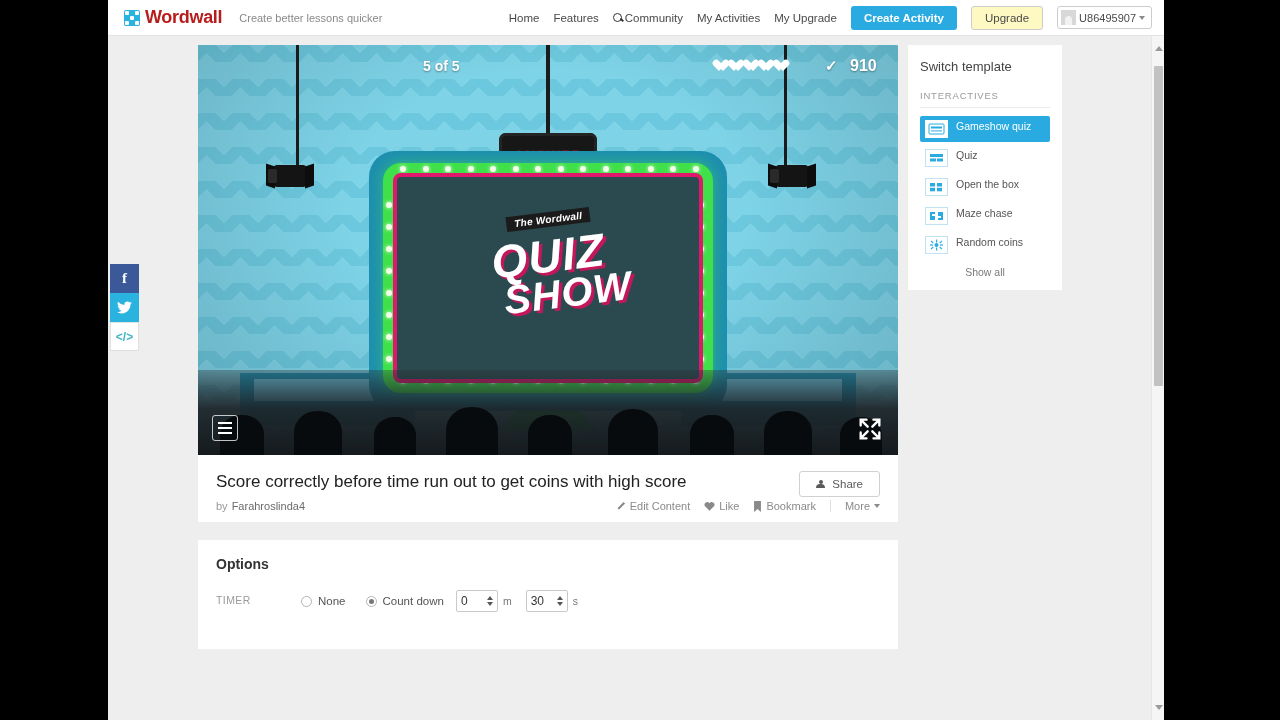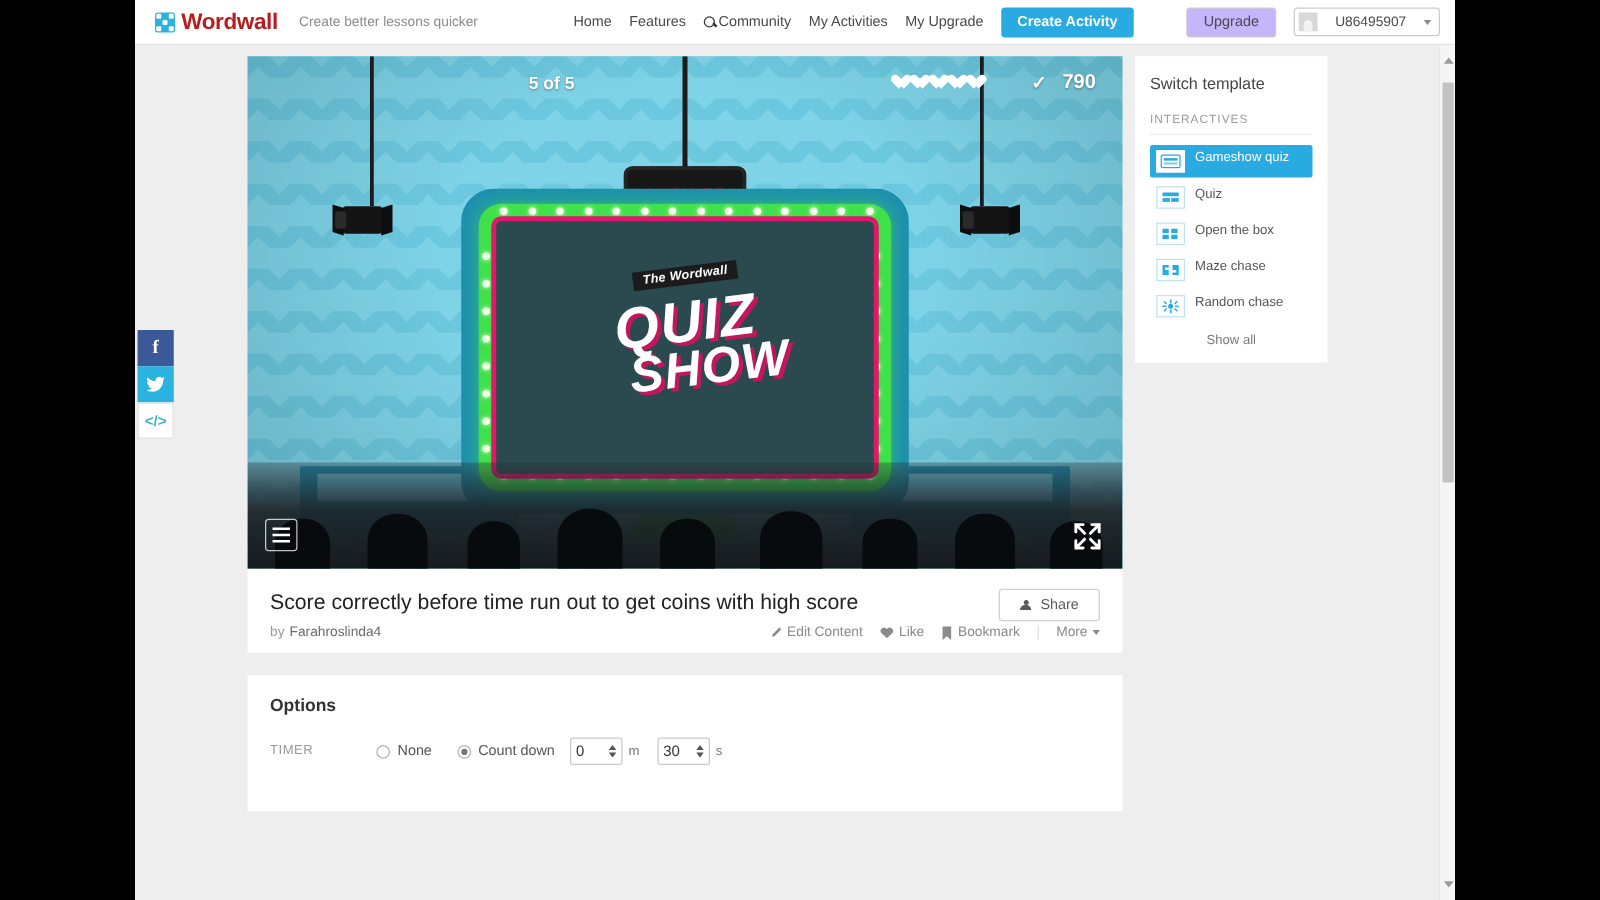--- a/index.html
+++ b/index.html
@@ -35,26 +35,26 @@
   .nav { margin-left: auto; display: flex; align-items: center; gap: 14px; margin-right: 12px; }
   .nav a { font-size: 11.5px; color: #4a4a4a; text-decoration: none; white-space: nowrap; }
   .nav .comm { display: flex; align-items: center; gap: 3px; }
   .mag { width: 9px; height: 9px; border: 1.6px solid #333; border-radius: 50%; position: relative; display: inline-block; }
   .mag::after { content:""; position: absolute; width: 4px; height: 1.6px; background: #333; transform: rotate(45deg); right: -3px; bottom: 0px; }
   .btn-create {
     background: #29abe2; color: #fff; font-size: 11.5px; font-weight: bold;
     padding: 6px 13px; border-radius: 3px; white-space: nowrap;
   }
   .btn-upgrade {
-    border: 1px solid #cccccc; background: #c4b5fd; color: #4a4a4a; font-size: 11.5px;
-    padding: 5px 13px; border-radius: 3px; white-space: nowrap; margin-left: 28px;
+    border: 1px solid #cccccc; background: #fef9c3; color: #4a4a4a; font-size: 11.5px;
+    padding: 5px 13px; border-radius: 3px; white-space: nowrap;
   }
   .user-box {
     border: 1px solid #cccccc; background: #fff; border-radius: 3px;
-    display: flex; align-items: center; gap: 14px; padding: 3px 6px 3px 3px; font-size: 11px; color: #4a4a4a;
+    display: flex; align-items: center; gap: 3px; padding: 3px 6px 3px 3px; font-size: 11px; color: #4a4a4a;
   }
   .avatar { width: 15px; height: 15px; background: #d8d8d8; position: relative; overflow: hidden; }
   .avatar::after { content:""; position:absolute; width: 7px; height: 9px; background: #f2f2f2; border-radius: 4px 4px 0 0; left: 4px; bottom: 0; }
   .caret { width: 0; height: 0; border-left: 3px solid transparent; border-right: 3px solid transparent; border-top: 4px solid #8a8a8a; }
 
   
   .page { position: relative; height: 684px; }
 
   
   .social { position: absolute; left: 2px; top: 228px; width: 29px; z-index: 20; }
@@ -382,21 +382,21 @@
           <div class="hud">
             <div class="hud-progress">5 of 5</div>
             <div class="hearts" id="hearts">
                 <span class="heart"></span>
                 <span class="heart"></span>
                 <span class="heart"></span>
                 <span class="heart"></span>
                 <span class="heart"></span>
               </div>
             <div class="hud-check">✓</div>
-            <div class="hud-score">790</div>
+            <div class="hud-score">910</div>
           </div>
 
           <div class="ctrl-menu">
               <i></i>
               <i></i>
               <i></i>
             </div>
           <div class="ctrl-full">
             <svg viewBox="0 0 24 24">
               <path fill="none" stroke="#ffffff" stroke-width="2" stroke-linecap="round" d="M9 4H4v5 M15 4h5v5 M9 20H4v-5 M15 20h5v-5 M4 4l6 6 M20 4l-6 6 M4 20l6-6 M20 20l-6-6"></path>
@@ -530,21 +530,21 @@
                   <rect x="8" y="8.5" width="1.2" height="3"></rect>
                   <rect x="2" y="5.4" width="3" height="1.2"></rect>
                   <rect x="12" y="5.4" width="3" height="1.2"></rect>
                   <rect x="3.6" y="1.6" width="1.2" height="3" transform="rotate(-45 4.2 3.1)"></rect>
                   <rect x="12.2" y="1.6" width="1.2" height="3" transform="rotate(45 12.8 3.1)"></rect>
                   <rect x="3.6" y="7.4" width="1.2" height="3" transform="rotate(45 4.2 8.9)"></rect>
                   <rect x="12.2" y="7.4" width="1.2" height="3" transform="rotate(-45 12.8 8.9)"></rect>
                 </g>
               </svg>
           </span>
-          <span class="tpl-name">Random chase</span>
+          <span class="tpl-name">Random coins</span>
         </div>
 
         <div class="show-all">Show all</div>
       </div>
 
       <div class="sb">
         <span class="sb-up"></span>
         <span class="sb-thumb"></span>
         <span class="sb-dn"></span>
       </div>

